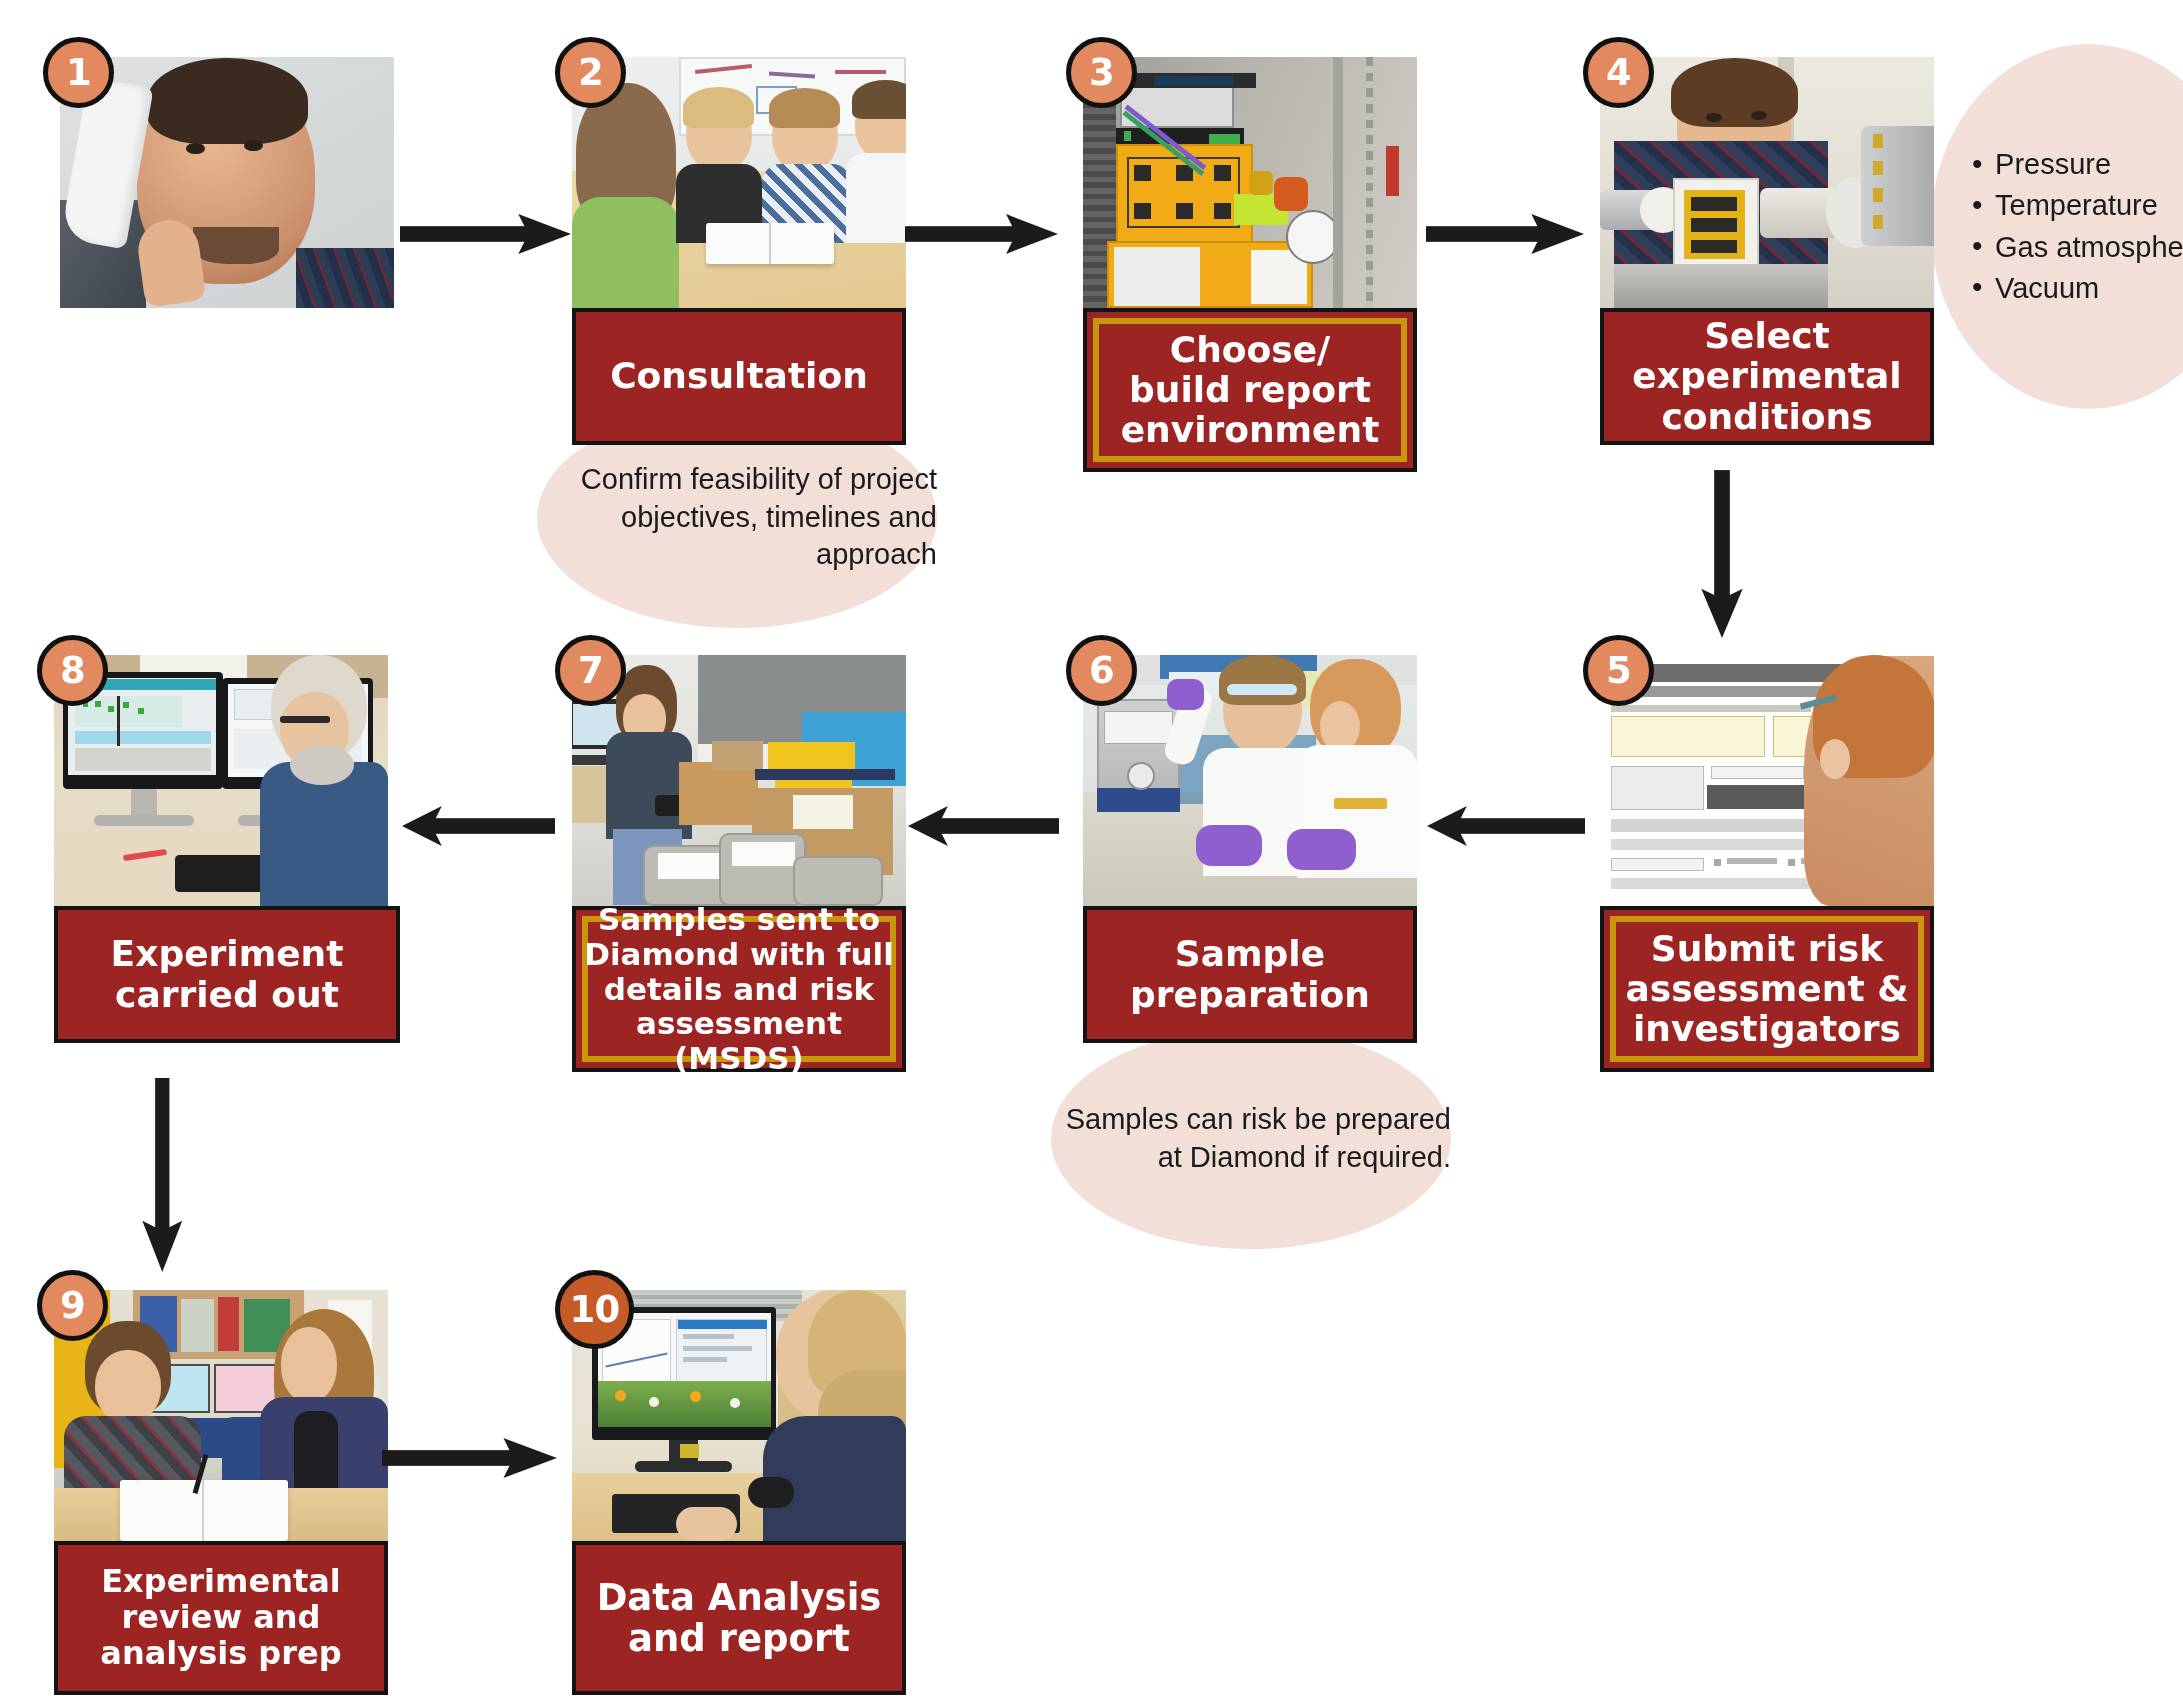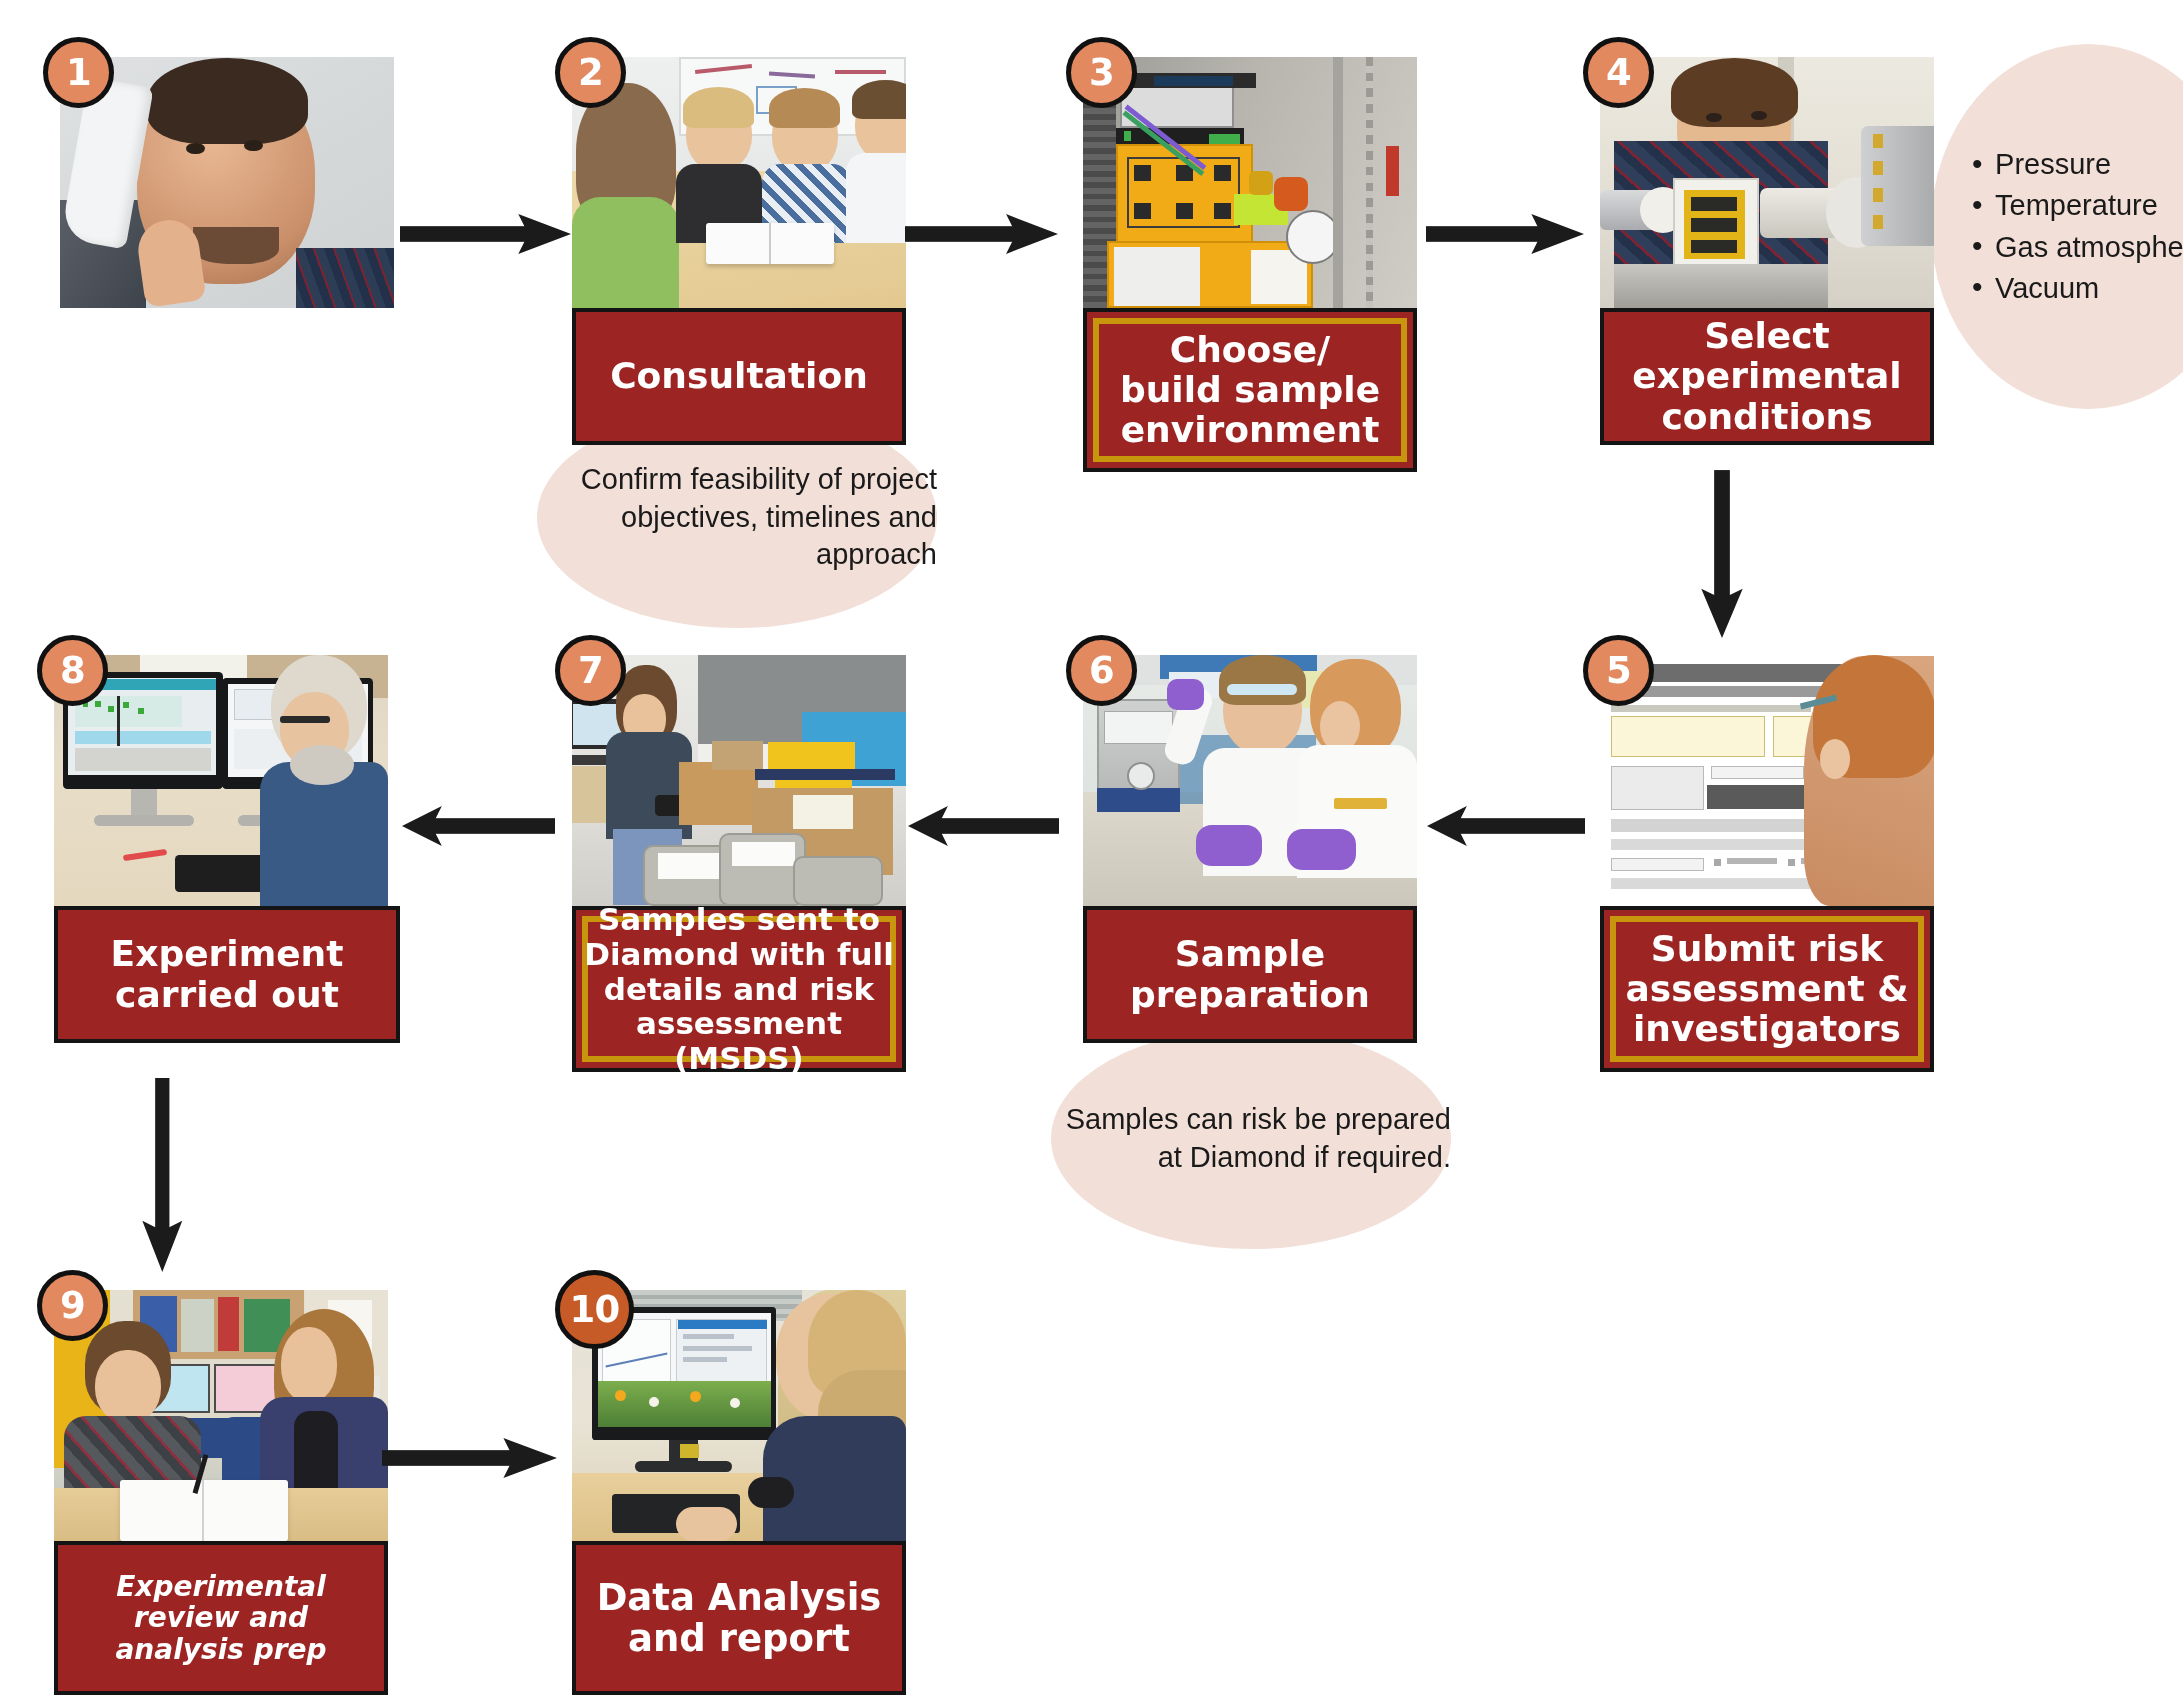--- a/index.html
+++ b/index.html
@@ -210,21 +210,21 @@
       <div class="bar" style="left:303px;top:89px;width:13px;height:50px;background:#c0392b;"></div>
       <div class="bar" style="left:43px;top:47px;width:100px;height:5px;background:#7d5bd1;transform:rotate(38deg);transform-origin:left;"></div>
       <div class="bar" style="left:41px;top:53px;width:100px;height:5px;background:#39a05f;transform:rotate(38deg);transform-origin:left;"></div>
     </div>
     <div class="badge" style="left:0px;top:0px;width:61px;height:61px;font-size:37px;">
       <span>3</span>
     </div>
     <div class="label gold" style="left:17px;top:271px;width:334px;height:164px;">
       <div class="inner"></div>
       <div class="ltxt" style="font-size:36px;white-space:pre-line;">Choose/
-build sample
+build report
 environment</div>
     </div>
   </div>
 
   <div class="step" style="left:1583px;top:37px;width:351px;height:393px;">
     <div class="photo" style="width:334px;height:251px;left:17px;top:20px;">
       <div class="ph" style="background:linear-gradient(180deg,#ece9e0 0%,#e2ded3 60%,#d4d0c6 100%);"></div>
       <div class="bar" style="left:178px;top:0;width:15.7px;height:186px;background:#cfccc2;"></div>
       <div class="fig" style="left:77px;top:10px;width:114px;height:121px;background:#e5b98f;border-radius:48% 48% 46% 46%;"></div>
       <div class="fig" style="left:71px;top:1.4px;width:127px;height:69px;background:#5c3d23;border-radius:50% 50% 28% 28%;"></div>
@@ -435,21 +435,21 @@
       <div class="bar" style="left:240px;top:121px;width:44px;height:91px;background:#1d1d22;border-radius:15.7px 15.7px 0 0;"></div>
       <div class="bar" style="left:0;top:198px;width:334px;height:53px;background:linear-gradient(180deg,#e6cc98,#d9bd85);"></div>
       <div class="bar" style="left:66px;top:190px;width:168px;height:61px;background:#fbfbfa;border-radius:2.9px;box-shadow:0 2.1px 5px rgba(0,0,0,.15);"></div>
       <div class="bar" style="left:148px;top:190px;width:2.1px;height:61px;background:#cfd1d2;"></div>
       <div class="bar" style="left:144px;top:164px;width:5px;height:40px;background:#1b1b1b;transform:rotate(16deg);"></div>
     </div>
     <div class="badge" style="left:0px;top:0px;width:61px;height:61px;font-size:37px;">
       <span>9</span>
     </div>
     <div class="label" style="left:17px;top:271px;width:334px;height:154px;">
-      <div class="ltxt" style="font-size:28px;white-space:pre-line;font-style:italic;">Experimental
+      <div class="ltxt" style="font-size:32px;white-space:pre-line;">Experimental
 review and
 analysis prep</div>
     </div>
   </div>
 
   <div class="step" style="left:555px;top:1270px;width:351px;height:428px;">
     <div class="photo" style="width:334px;height:251px;left:17px;top:20px;">
       <div class="ph" style="background:linear-gradient(180deg,#e6e2d8 0%,#e8e3d5 52%,#ddd2b9 100%);"></div>
       <div class="bar" style="left:56px;top:0;width:174px;height:31px;background:repeating-linear-gradient(180deg,#c8ccc8 0 5px,#aab0ad 5px 9.3px);"></div>
       <div class="bar" style="left:20px;top:17px;width:184px;height:133px;background:#191a1c;border-radius:3.6px;"></div>

